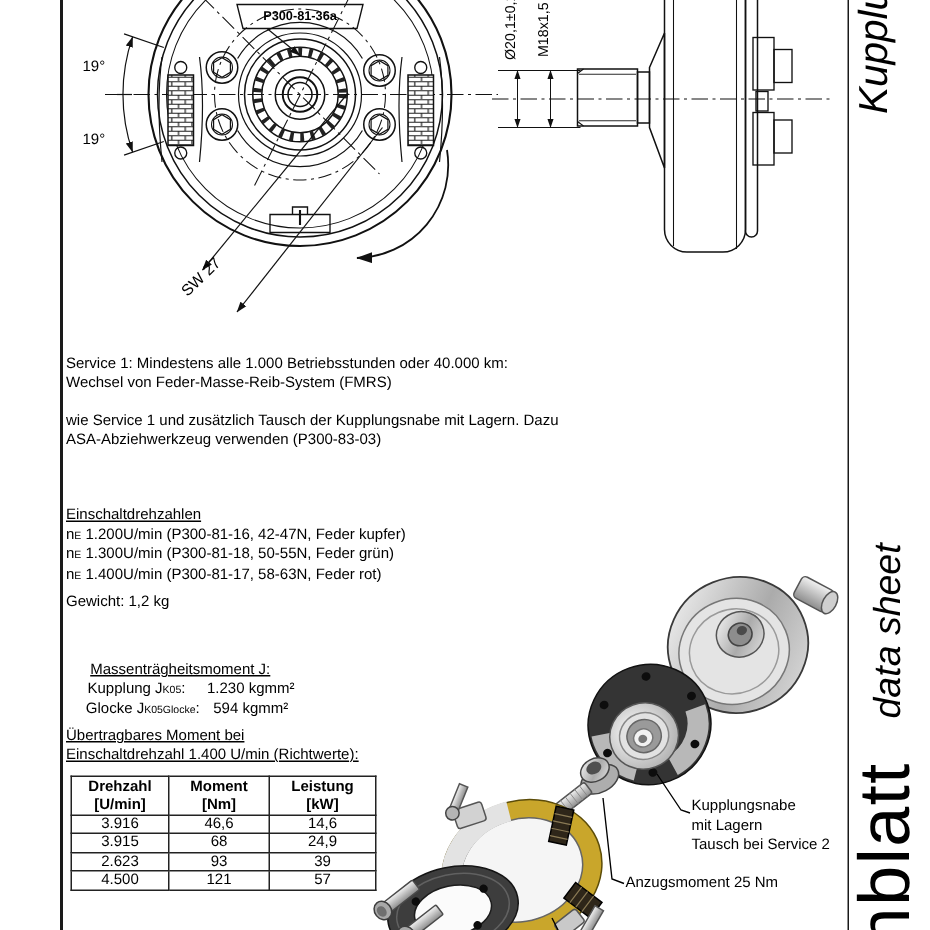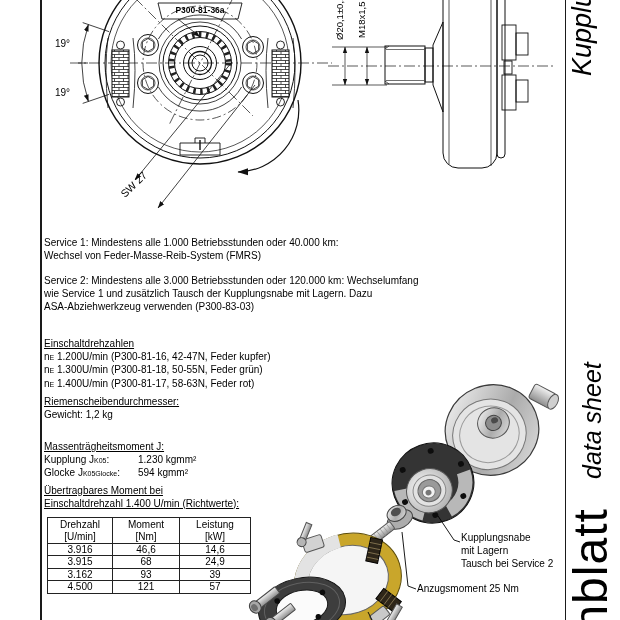--- a/index.html
+++ b/index.html
@@ -15,26 +15,26 @@
   #cap-datenblatt{left:567px;top:737px;font-size:48px;letter-spacing:1px;}
   
   .sec{position:absolute;left:44px;font-size:10px;line-height:12.7px;}
   .tline{min-height:12.7px;white-space:nowrap;}
   .u{text-decoration:underline;}
   .sub{font-size:7px;}
   .ilabel{display:inline-block;min-width:94px;}
   #maintenance{top:237px;}
   #engagement{top:338px;}
   #pulley{top:396px;}
-  #inertia{top:441px;}
+  #inertia{top:441px;text-align:center;}
   #torque-head{top:485px;}
   
   #torque-table{position:absolute;left:47px;top:517px;border-collapse:collapse;font-size:10px;}
   #torque-table th,#torque-table td{border:1px solid #222;text-align:center;padding:0;}
-  #torque-table th{font-weight:normal;width:64px;height:25px;line-height:12px;}
+  #torque-table th{font-weight:bold;width:64px;height:25px;line-height:12px;}
   #torque-table th:nth-child(2){width:66px;}
   #torque-table th:nth-child(3){width:70px;}
   #torque-table td{height:11.4px;line-height:11.4px;}
   
   #front-side-svg{position:absolute;left:40px;top:0;}
   #exploded-svg{position:absolute;left:230px;top:370px;}
   svg text{font-family:"Liberation Sans",sans-serif;fill:#000;}
   .lbl{position:absolute;font-size:10px;line-height:13px;white-space:nowrap;}
   #label-hub{left:461px;top:531px;}
   #label-torque{left:417px;top:582px;}
@@ -182,34 +182,32 @@
     </g>
   </g>
   <text transform="translate(303,40) rotate(-90)" font-size="9.5">Ø20,1±0,1</text>
   <text transform="translate(325,38) rotate(-90)" font-size="9.5">M18x1,5</text>
 </svg>
 
 <div class="sec" id="maintenance">
   <div class="tline">Service 1: Mindestens alle 1.000 Betriebsstunden oder 40.000 km:</div>
   <div class="tline">Wechsel von Feder-Masse-Reib-System (FMRS)</div>
   <div class="tline"></div>
-  <div class="tline">Service 2: Mindestens alle 3.000 Betriebsstunden oder 120.000 km: Wechselumfang</div>
   <div class="tline">wie Service 1 und zusätzlich Tausch der Kupplungsnabe mit Lagern. Dazu</div>
   <div class="tline">ASA-Abziehwerkzeug verwenden (P300-83-03)</div>
 </div>
 
 <div class="sec" id="engagement">
   <div class="tline u">Einschaltdrehzahlen</div>
   <div class="tline"><span>n</span><span class="sub">E</span><span> 1.200U/min (P300-81-16, 42-47N, Feder kupfer)</span></div>
   <div class="tline"><span>n</span><span class="sub">E</span><span> 1.300U/min (P300-81-18, 50-55N, Feder grün)</span></div>
   <div class="tline"><span>n</span><span class="sub">E</span><span> 1.400U/min (P300-81-17, 58-63N, Feder rot)</span></div>
 </div>
 
 <div class="sec" id="pulley">
-  <div class="tline u">Riemenscheibendurchmesser:</div>
   <div class="tline">Gewicht: 1,2 kg</div>
 </div>
 
 <div class="sec" id="inertia">
   <div class="tline u">Massenträgheitsmoment J:</div>
   <div class="tline">
     <span class="ilabel"><span>Kupplung J</span><span class="sub">K05</span><span>:</span></span><span>1.230 kgmm²</span>
   </div>
   <div class="tline">
     <span class="ilabel"><span>Glocke J</span><span class="sub">K05Glocke</span><span>:</span></span><span>594 kgmm²</span>
@@ -243,21 +241,21 @@
         <td>3.916</td>
         <td>46,6</td>
         <td>14,6</td>
       </tr>
     <tr>
         <td>3.915</td>
         <td>68</td>
         <td>24,9</td>
       </tr>
     <tr>
-        <td>3.162</td>
+        <td>2.623</td>
         <td>93</td>
         <td>39</td>
       </tr>
     <tr>
         <td>4.500</td>
         <td>121</td>
         <td>57</td>
       </tr>
   </tbody>
 </table>

